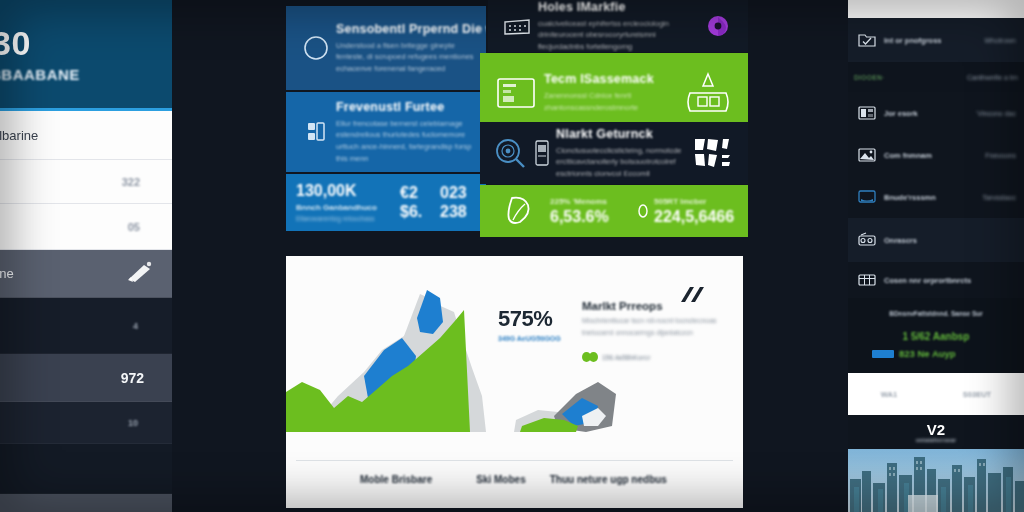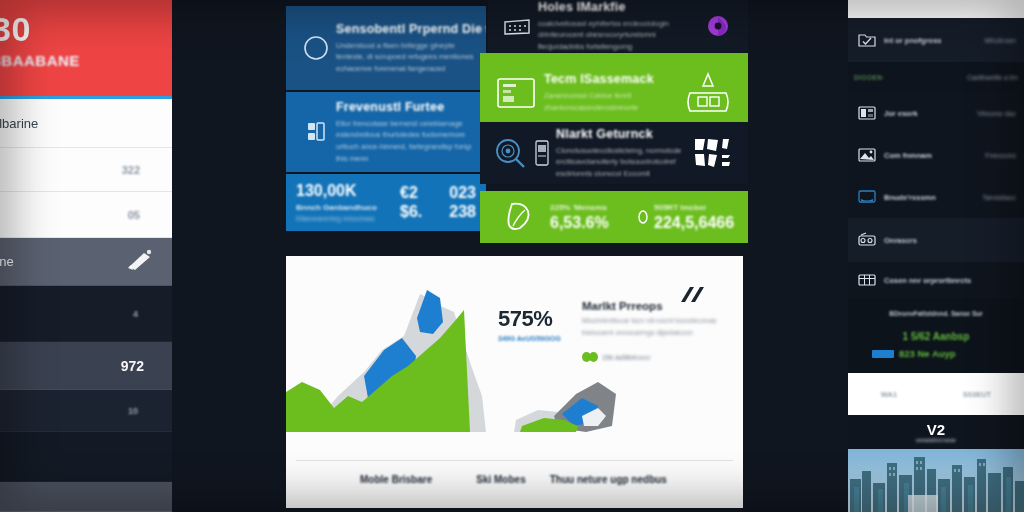--- a/index.html
+++ b/index.html
@@ -21,23 +21,23 @@
   .soft { filter: blur(0.35px); }
 
   
   #left-panel {
     position: absolute; left: 0; top: 0;
     width: 172px; height: 512px;
     overflow: hidden;
   }
   #left-header {
     position: relative;
-    height: 99px; width: 172px;
-    background: #ef4444;
-    padding: 12px 0 0 0;
+    height: 111px; width: 172px;
+    background: #0c4a6e;
+    padding: 26px 0 0 0;
   }
   #left-header .big {
     font-size: 34px; font-weight: 700; color: #ffffff;
     letter-spacing: 0.5px; line-height: 1;
     margin-left: -8px;
     filter: blur(0.7px);
   }
   #left-header .sub {
     font-size: 15px; font-weight: 600; color: #eaf3fb;
     letter-spacing: 0.5px; margin-top: 6px; margin-left: -10px;
@@ -98,21 +98,21 @@
 
   
   #c-blue1 { left: 8px; top: 6px; width: 200px; height: 84px; background: #1a5285; padding: 0 10px; }
   #c-blue2 { left: 8px; top: 92px; width: 200px; height: 80px; background: #1566a8; padding: 0 10px; }
   #c-blue3 { left: 8px; top: 174px; width: 200px; height: 57px; background: #1273b8; padding: 0 10px; }
 
   
   #c-dark1 { left: 210px; top: 0px; width: 260px; height: 52px; background: #121a26; padding: 0 8px; }
   #c-green1 { left: 202px; top: 53px; width: 268px; height: 80px; background: #6cbe1f; padding: 16px 8px; }
   #c-dark2 { left: 202px; top: 122px; width: 268px; height: 62px; background: #111926; padding: 0 8px; }
-  #c-green2 { left: 202px; top: 191px; width: 268px; height: 52px; background: #6cbe1f; padding: 0 8px; }
+  #c-green2 { left: 202px; top: 185px; width: 268px; height: 52px; background: #6cbe1f; padding: 0 8px; }
   .stat-main { font-size: 16px; font-weight: 700; color: #ffffff; line-height: 1; filter: blur(0.85px); }
   .stat-lbl { font-size: 8px; font-weight: 700; color: rgba(255,255,255,0.80); filter: blur(1.2px); margin-bottom: 3px; }
   .stat-sub { font-size: 6.5px; color: rgba(255,255,255,0.55); filter: blur(1.4px); margin-top: 3px; }
 
   
   #chart-card {
     position: absolute; left: 8px; top: 256px;
     width: 457px; height: 252px;
     background: #fcfcfc;
   }
@@ -292,21 +292,21 @@
       <div class="info-card" id="c-blue3">
         <div style="flex:1">
           <div class="stat-main">130,00K</div>
           <div class="stat-lbl" style="margin-top:4px">Bnnch Ganbandhuco</div>
           <div class="stat-sub">Etlarowarentizg retouchass</div>
         </div>
         <div style="flex:none;width:34px;text-align:left">
           <div class="stat-main" style="font-size:16px">€2</div>
           <div class="stat-main" style="font-size:16px;margin-top:3px">$6.</div>
         </div>
-        <div style="flex:none;width:42px;text-align:right;padding-left:6px">
+        <div style="flex:none;width:42px;text-align:left;padding-left:6px">
           <div class="stat-main" style="font-size:16px">023</div>
           <div class="stat-main" style="font-size:16px;margin-top:3px">238</div>
         </div>
       </div>
 
       <div class="info-card" id="c-dark1">
         <div style="flex:none;width:42px;display:flex;justify-content:center">
           <svg width="30" height="24" viewBox="0 0 30 24" class="soft">
             <path d="M3 8 L27 6 L27 19 L3 20 Z" fill="none" stroke="#e3e9ef" stroke-width="1.4"></path>
             <circle cx="8" cy="12" r="1" fill="#e3e9ef"></circle>

